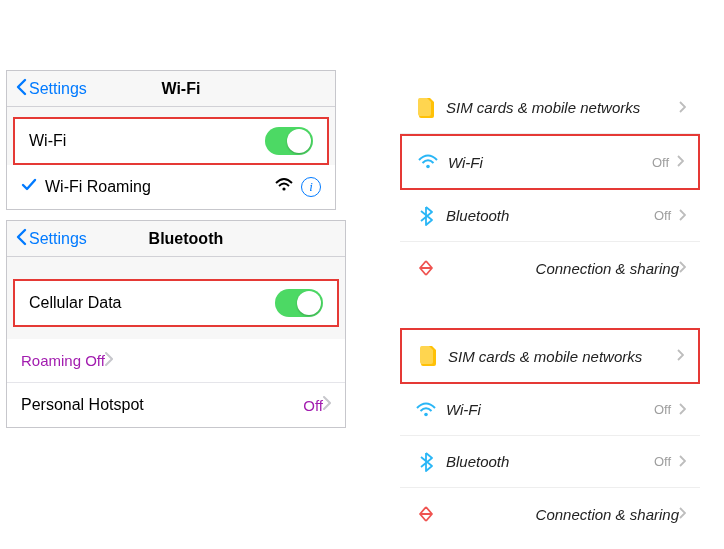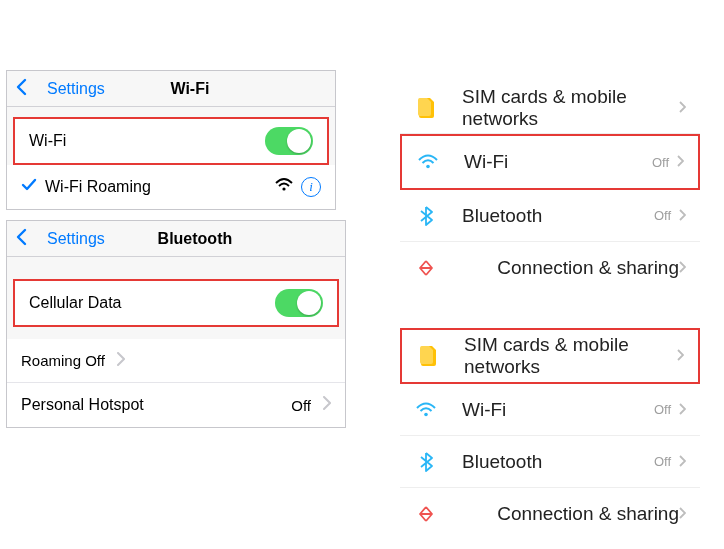--- a/index.html
+++ b/index.html
@@ -3,41 +3,41 @@
 <meta charset="utf-8">
 <style>
   * { box-sizing: border-box; margin: 0; padding: 0; }
   html, body { width: 724px; height: 549px; background: #fff; font-family: -apple-system, "Helvetica Neue", Arial, sans-serif; }
   .canvas { position: relative; width: 724px; height: 549px; }
 
   
   .ios-panel { position: absolute; border: 1px solid #c7c7cc; background: #f7f7f7; }
   .ios-header { display: flex; align-items: center; height: 36px; padding: 0 8px; background: #f7f7f7; border-bottom: 1px solid #d1d1d6; }
   .ios-back-chevron { color: #007aff; }
-  .ios-back-label { color: #007aff; font-size: 16px; margin-left: 20px; }
+  .ios-back-label { color: #007aff; font-size: 16px; margin-left: 2px; }
   .ios-title { flex: 1; text-align: center; font-weight: 600; font-size: 16px; color: #000; padding-right: 52px; }
   .ios-row { display: flex; align-items: center; height: 44px; padding: 0 14px; background: #fff; border-bottom: 1px solid #e5e5ea; }
   .ios-row.last { border-bottom: none; }
   .ios-row-label { flex: 1; font-size: 16px; color: #000; }
-  .ios-row-value { font-size: 15px; color: #000000; margin-right: 12px; }
+  .ios-row-value { font-size: 15px; color: #a21caf; margin-right: 0; }
   .ios-disclosure { color: #c7c7cc; }
   .ios-checkmark { color: #007aff; margin-right: 8px; }
   .ios-toggle { width: 48px; height: 28px; border-radius: 14px; background: #4cd964; position: relative; }
   .ios-toggle::after { content: ""; position: absolute; width: 24px; height: 24px; border-radius: 50%; background: #fff; top: 2px; right: 2px; box-shadow: 0 1px 2px rgba(0,0,0,.25); }
   .wifi-bars { display: inline-block; }
   .info-circle { width: 20px; height: 20px; border: 1.5px solid #007aff; border-radius: 50%; display: inline-flex; align-items: center; justify-content: center; color: #007aff; font-family: Georgia, serif; font-size: 13px; font-style: italic; margin-left: 8px; }
 
   .red-box { border: 2px solid #e53935; }
 
   
   .android-panel { position: absolute; width: 300px; background: #fff; }
   .android-row { display: flex; align-items: center; height: 52px; padding: 0 14px; border-bottom: 1px solid #eee; }
   .android-row.last { border-bottom: none; text-align: right; }
   .android-icon { width: 24px; display: flex; justify-content: center; }
-  .android-label { flex: 1; font-size: 19px; color: #222; margin-left: 24px; }
+  .android-label { flex: 1; font-size: 15px; color: #222; margin-left: 8px; font-style: italic; }
   .android-value { font-size: 13px; color: #9e9e9e; margin-right: 8px; }
   .android-chevron { color: #bdbdbd; }
 
   .android-red-wrap { border: 2px solid #e53935; }
 
 </style>
 </head>
 <body>
 
 <div class="canvas">

